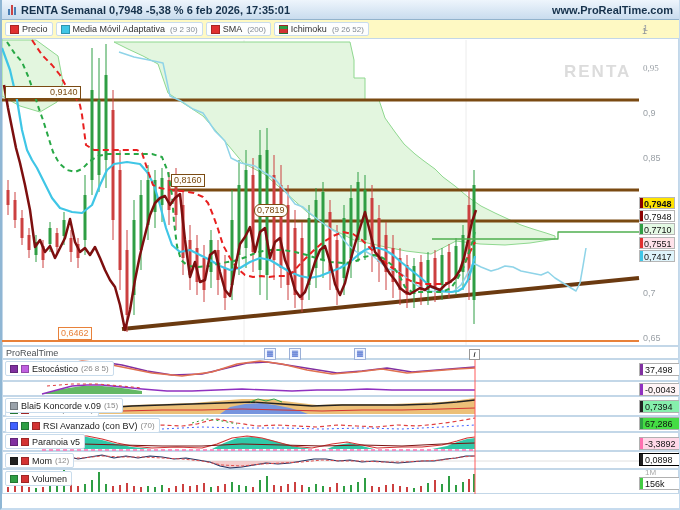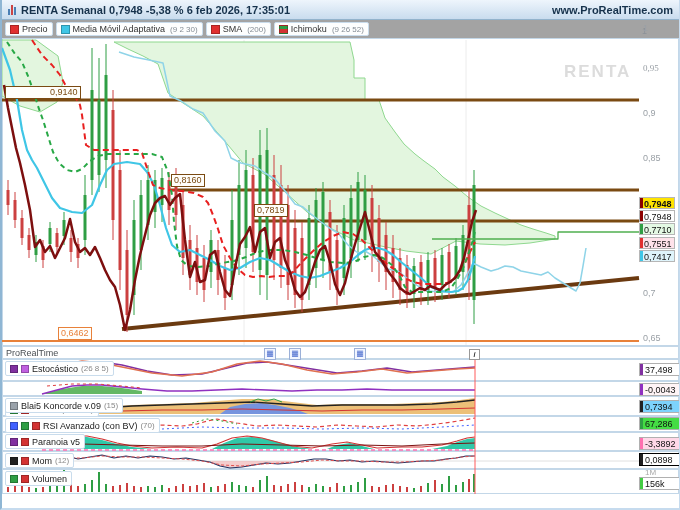--- a/index.html
+++ b/index.html
@@ -8,21 +8,21 @@
   
   #header{position:absolute;left:0;top:0;width:100%;height:20px;
     background:linear-gradient(#eef5fc,#c9dcee);border-bottom:1px solid #93b3cc;
     display:flex;align-items:center;justify-content:space-between;box-sizing:border-box;padding:0 6px;}
   #header .title{font-size:11px;font-weight:bold;color:#16324c;white-space:nowrap;display:flex;align-items:center;gap:5px;}
   #header .url{font-size:11px;font-weight:bold;color:#16324c;}
   .hicon{display:inline-flex;align-items:flex-end;gap:1px;height:11px;}
   .hicon i{display:block;width:2px;background:#4a7fb5;}
   .hicon i:nth-child(2){background:#cc4444;}
   
-  #legend{position:absolute;left:0;top:20px;width:100%;height:18px;background:#a3a3a3;
+  #legend{position:absolute;left:0;top:20px;width:100%;height:18px;background:#fef9c3;
     display:flex;align-items:center;gap:3px;padding:0 3px;box-sizing:border-box;font-size:9px;color:#333;}
   .lg-item{display:flex;align-items:center;gap:3px;border:1px solid #c9dcec;border-radius:2px;
     background:#fdfefe;padding:1px 4px;white-space:nowrap;}
   .lg-sq{width:7px;height:7px;display:inline-block;border:1px solid rgba(0,0,0,.25);}
   .lg-params{color:#848c94;font-size:8px;margin-left:2px;}
   #pagenum{position:absolute;right:32px;top:26px;font-size:9px;color:#8c9298;}
   
   .pane{position:absolute;left:0;width:100%;background:#fff;border:1px solid #c3d7e8;box-sizing:border-box;}
   
   #watermark{position:absolute;left:562px;top:62px;font-size:17px;font-weight:bold;color:#dcdcdc;letter-spacing:2px;}
@@ -354,21 +354,21 @@
       <div class="tick" style="top: 153px;">0,85</div>
       <div class="tick" style="top: 288px;">0,7</div>
       <div class="tick" style="top: 333px;">0,65</div>
       <div class="ptag" style="top: 197px; background: rgb(255, 228, 0); font-weight: bold;"><div class="mk" style="background: rgb(139, 0, 0);"></div><span>0,7948</span></div>
       <div class="ptag" style="top: 210px; background: rgb(255, 255, 255);"><div class="mk" style="background: rgb(139, 0, 0);"></div><span>0,7948</span></div>
       <div class="ptag" style="top: 223px; background: rgb(228, 249, 228);"><div class="mk" style="background: rgb(47, 158, 68);"></div><span>0,7710</span></div>
       <div class="ptag" style="top: 237px; background: rgb(255, 226, 234);"><div class="mk" style="background: rgb(224, 48, 48);"></div><span>0,7551</span></div>
       <div class="ptag" style="top: 250px; background: rgb(223, 244, 251);"><div class="mk" style="background: rgb(63, 198, 230);"></div><span>0,7417</span></div>
       <div class="lvl" style="left: 3px; top: 86px; color: rgb(122, 74, 18); padding-left: 44px;">0,9140</div>
       <div class="lvl" style="left: 169px; top: 174px; color: rgb(122, 74, 18);">0,8160</div>
-      <div class="lvl" style="left: 252px; top: 204px; color: rgb(122, 74, 18);">0,7819</div>
+      <div class="lvl" style="left: 252px; top: 204px; color: rgb(122, 74, 18); border-radius: 6px;">0,7819</div>
       <div class="lvl" style="left: 56px; top: 327px; color: rgb(232, 129, 58);">0,6462</div>
       <div class="evicon" style="left: 262px;">▦</div>
       <div class="evicon" style="left: 287px;">▦</div>
       <div class="evicon" style="left: 352px;">▦</div>
       <div id="infoicon" style="left: 467px;">i</div>
       <div class="ind-label" style="top: 361px;">
         <div class="lg-sq" style="width: 6px; height: 6px; background: rgb(128, 48, 160);"></div>
         <div class="lg-sq" style="width: 6px; height: 6px; background: rgb(192, 96, 224);"></div>
         <span>Estocástico</span>
         <span class="params">(26 8 5)</span>
@@ -379,21 +379,21 @@
         <div class="lg-sq" style="width: 6px; height: 6px; background: rgb(211, 51, 51);"></div>
         <span>MACD</span>
         <span class="params">(12 26 9)</span>
       </div>
       <div class="vbox" style="top: 383px; background: rgb(255, 244, 246);"><div class="mk" style="background: rgb(144, 48, 192);"></div><span>-0,0043</span></div>
       <div class="ind-label" style="top: 398px;">
         <div class="lg-sq" style="width: 6px; height: 6px; background: rgb(154, 162, 170);"></div>
         <span>Blai5 Koncorde v.09</span>
         <span class="params">(15)</span>
       </div>
-      <div class="vbox" style="top: 400px; background: #7dd3fc;"><div class="mk" style="background: rgb(34, 34, 34);"></div><span>0,7394</span></div>
+      <div class="vbox" style="top: 400px; background: #86efac;"><div class="mk" style="background: rgb(34, 34, 34);"></div><span>0,7394</span></div>
       <div class="ind-label" style="top: 418px;">
         <div class="lg-sq" style="width: 6px; height: 6px; background: rgb(64, 96, 255);"></div>
         <div class="lg-sq" style="width: 6px; height: 6px; background: rgb(47, 158, 68);"></div>
         <div class="lg-sq" style="width: 6px; height: 6px; background: rgb(211, 51, 51);"></div>
         <span>RSI Avanzado (con BV)</span>
         <span class="params">(70)</span>
       </div>
       <div class="vbox" style="top: 417px; background: rgb(68, 221, 68);"><div class="mk" style="background: rgb(47, 158, 68);"></div><span>67,286</span></div>
       <div class="ind-label" style="top: 434px;">
         <div class="lg-sq" style="width: 6px; height: 6px; background: rgb(128, 48, 160);"></div>

